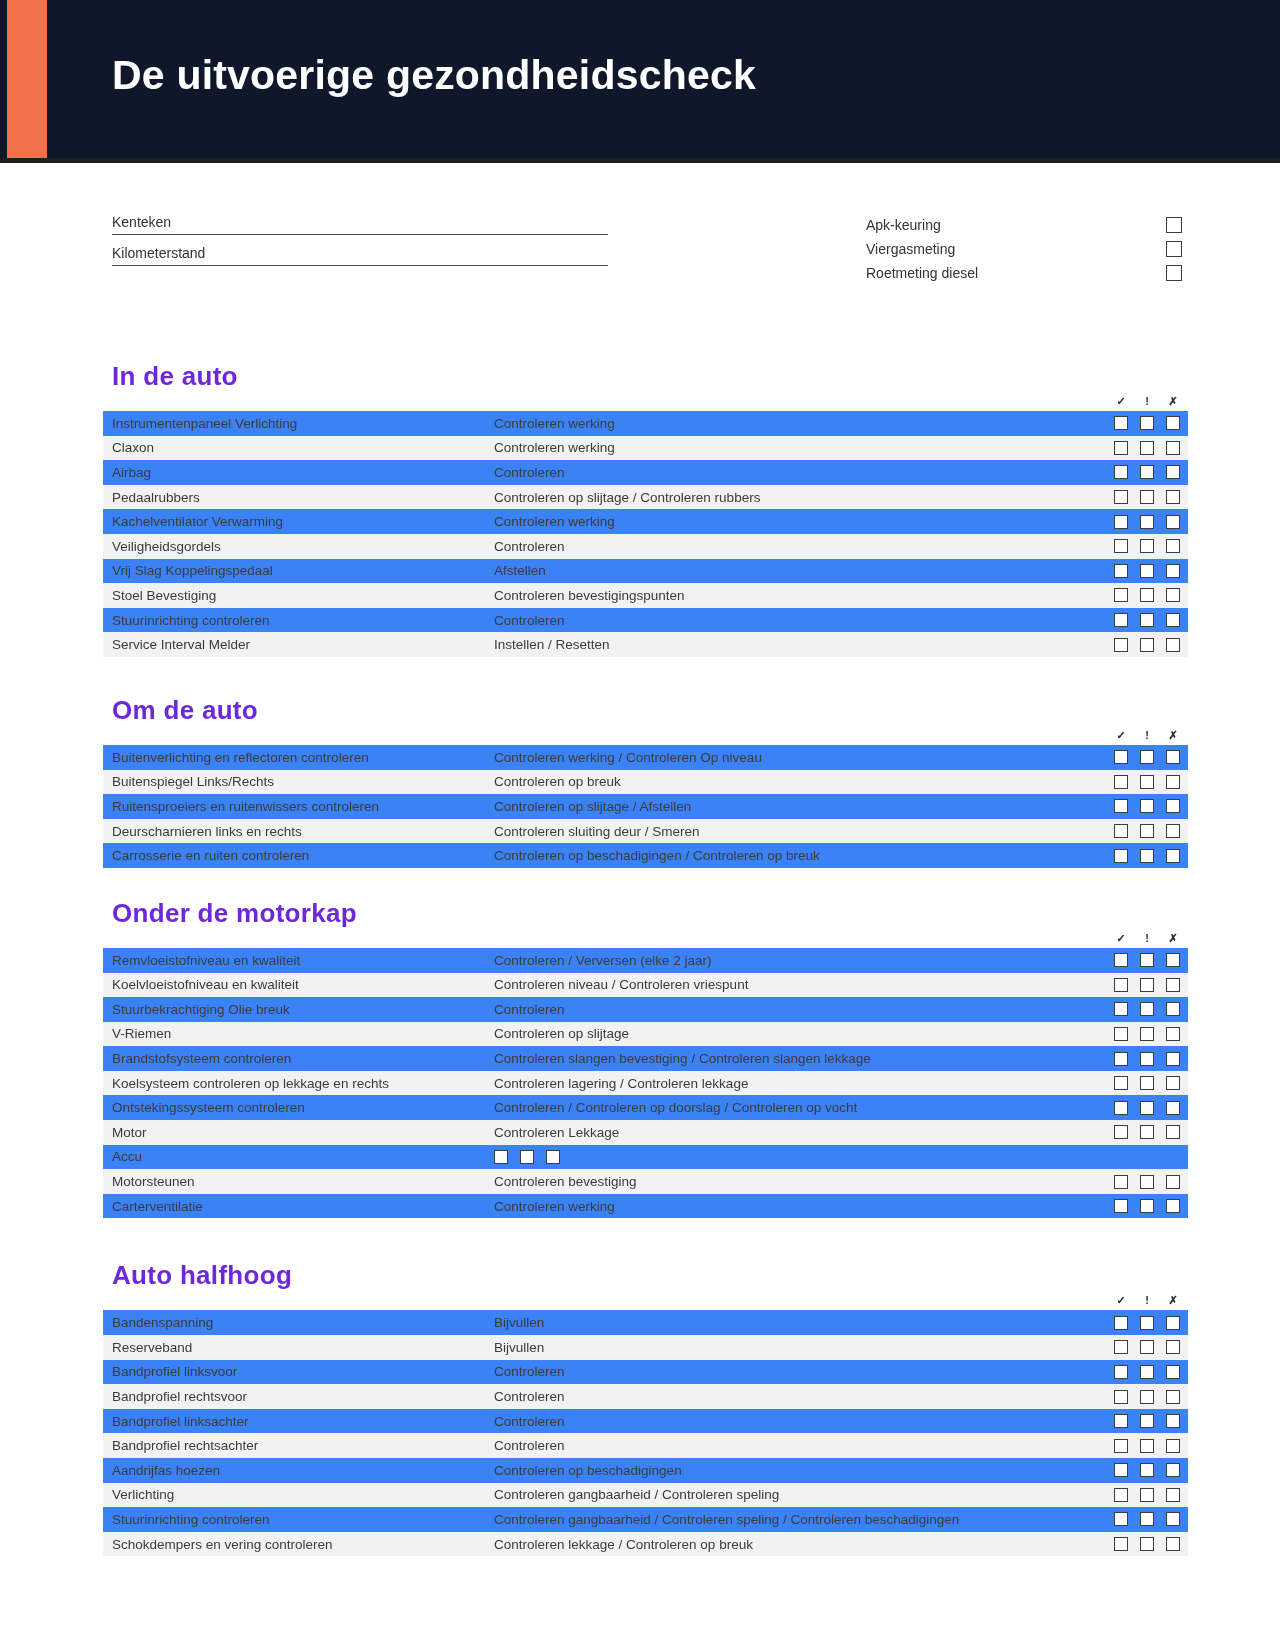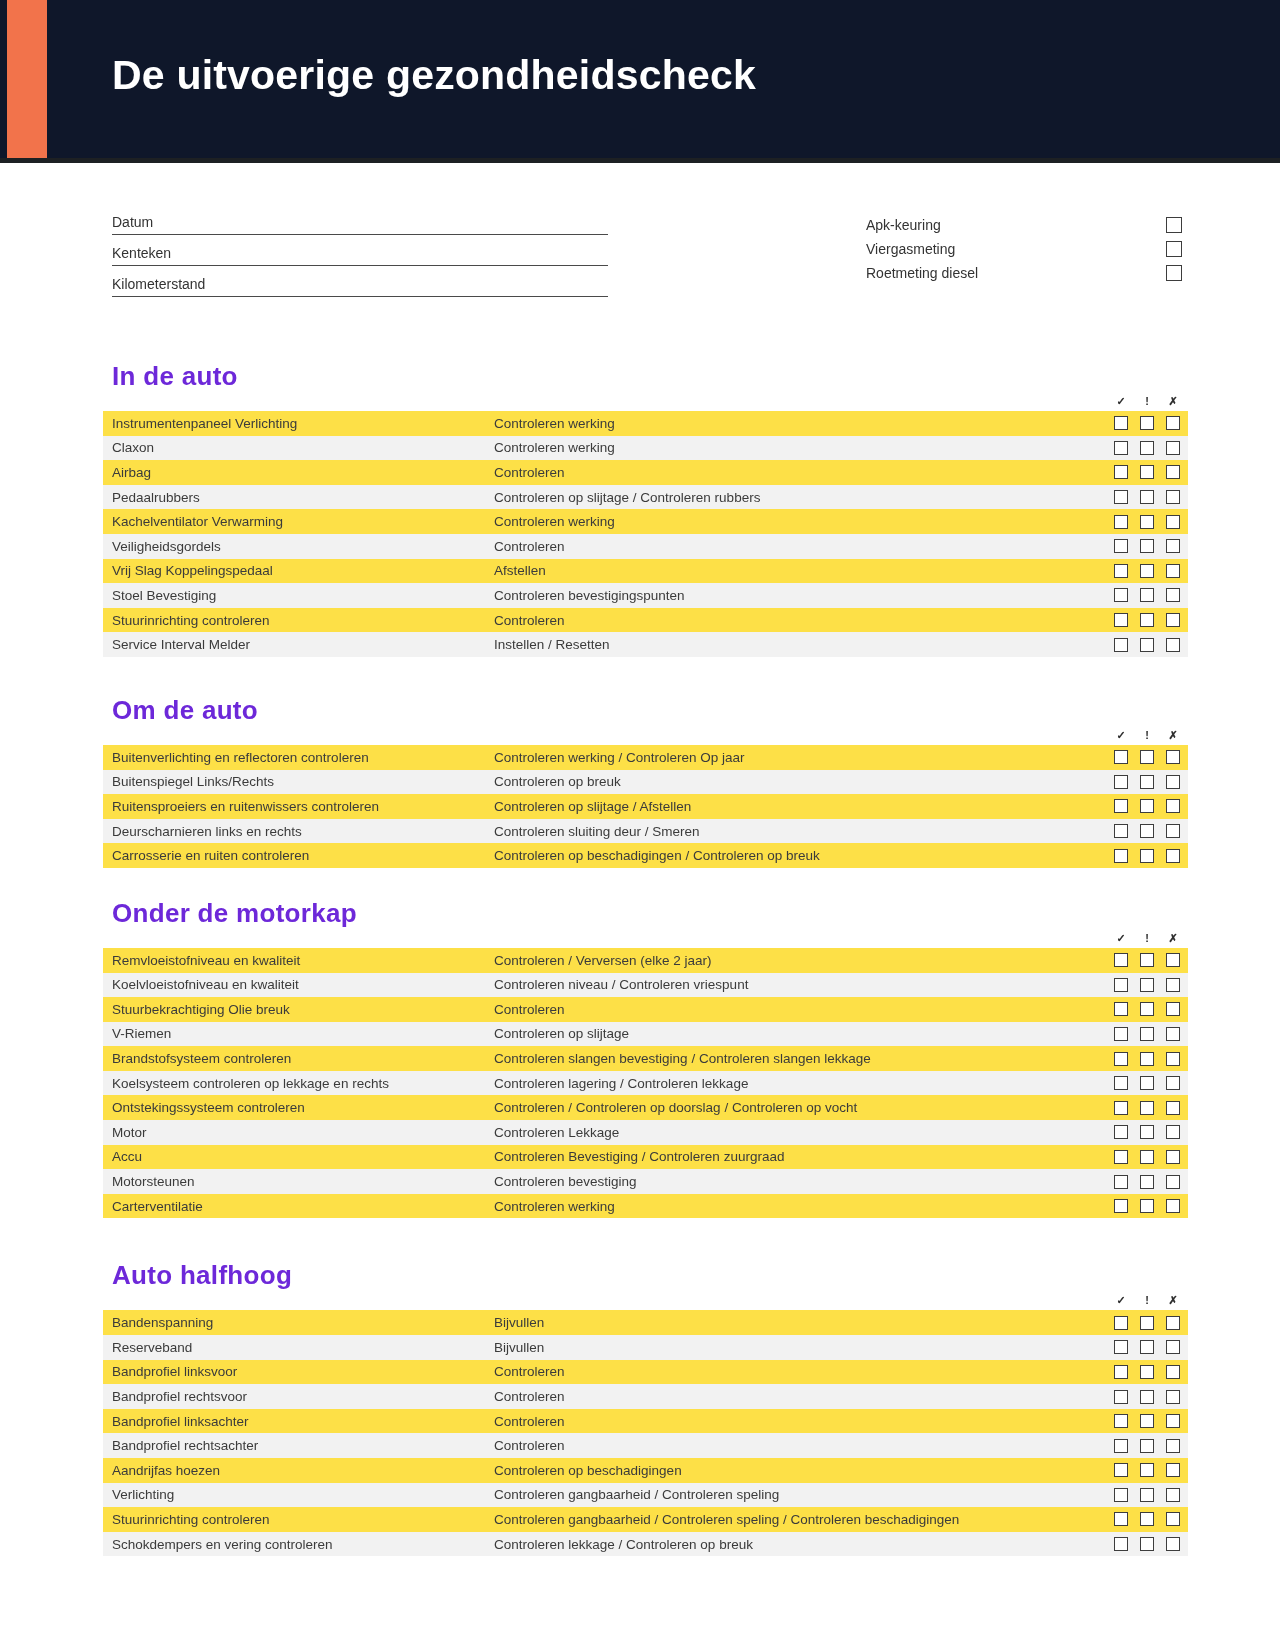--- a/index.html
+++ b/index.html
@@ -45,21 +45,21 @@
   .col-icons {
     display:flex; justify-content:flex-end; gap:12px;
     padding-right:8px; margin-top:4px; margin-bottom:3px; height:13px;
   }
   .col-icons span {
     width:14px; text-align:center; font-size:11px; line-height:13px;
     font-weight:bold; color:#2f2f2f;
   }
   .row {
     display:flex; align-items:center; height:24.6px;
-    padding-left:9px; padding-right:8px; font-size:13.5px; background:#fde047;
+    padding-left:9px; padding-right:8px; font-size:13.5px; background:#3b82f6;
   }
   .rows .row:nth-child(even) { background:#f2f2f2; }
   .row-item { width:382px; flex:0 0 auto; color:#3b3b3b; }
   .row-action { flex:1; color:#3b3b3b; }
   .row-checks { display:flex; gap:12px; flex:0 0 auto; }
 
   .s1 { margin-top:36px; }
   .s2 { margin-top:38px; }
   .s3 { margin-top:30px; }
   .s4 { margin-top:42px; }
@@ -68,24 +68,20 @@
 <body>
 
 <header class="header">
   <div class="accent-bar"></div>
   <div class="header-title">De uitvoerige gezondheidscheck</div>
 </header>
 
 <div class="form-area">
   <div class="form-fields">
       <div class="field">
-        <div class="field-label">Datum</div>
-        <div class="field-line"></div>
-      </div>
-      <div class="field">
         <div class="field-label">Kenteken</div>
         <div class="field-line"></div>
       </div>
       <div class="field">
         <div class="field-label">Kilometerstand</div>
         <div class="field-line"></div>
       </div>
     </div>
   <div class="form-options">
       <div class="option-row">
@@ -207,21 +203,21 @@
     <section class="section s2">
       <h2 class="section-title">Om de auto</h2>
       <div class="col-icons">
         <span>✓</span>
         <span>!</span>
         <span>✗</span>
       </div>
       <div class="rows">
         <div class="row">
           <span class="row-item">Buitenverlichting en reflectoren controleren</span>
-          <span class="row-action">Controleren werking / Controleren Op jaar</span>
+          <span class="row-action">Controleren werking / Controleren Op niveau</span>
           <span class="row-checks">
             <span class="cb"></span>
             <span class="cb"></span>
             <span class="cb"></span>
           </span>
         </div>
         <div class="row">
           <span class="row-item">Buitenspiegel Links/Rechts</span>
           <span class="row-action">Controleren op breuk</span>
           <span class="row-checks">
@@ -334,21 +330,20 @@
           <span class="row-item">Motor</span>
           <span class="row-action">Controleren Lekkage</span>
           <span class="row-checks">
             <span class="cb"></span>
             <span class="cb"></span>
             <span class="cb"></span>
           </span>
         </div>
         <div class="row">
           <span class="row-item">Accu</span>
-          <span class="row-action">Controleren Bevestiging / Controleren zuurgraad</span>
           <span class="row-checks">
             <span class="cb"></span>
             <span class="cb"></span>
             <span class="cb"></span>
           </span>
         </div>
         <div class="row">
           <span class="row-item">Motorsteunen</span>
           <span class="row-action">Controleren bevestiging</span>
           <span class="row-checks">

